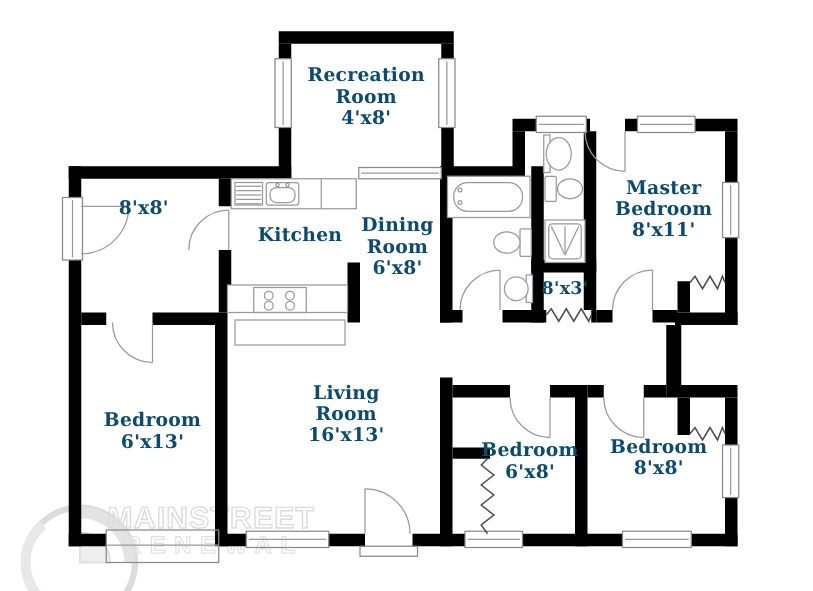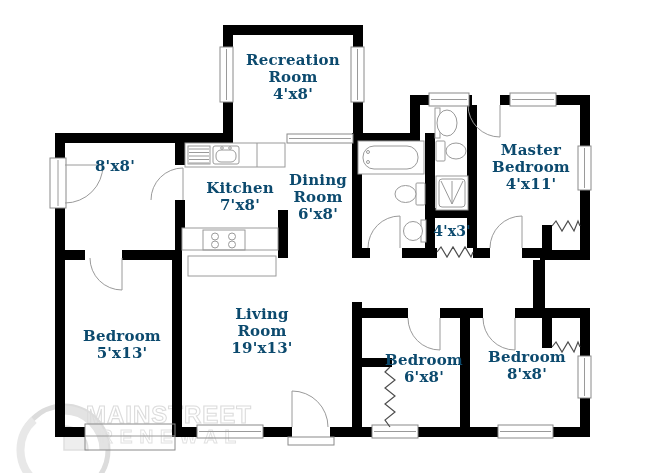--- a/index.html
+++ b/index.html
@@ -199,43 +199,42 @@
   <div class="rl" style="left:238px;top:52px;">
     <span>Recreation</span>
     <span>Room</span>
     <span>4'x8'</span>
   </div>
   <div class="rl" style="left:60px;top:158px;">
     <span>8'x8'</span>
   </div>
   <div class="rl" style="left:185px;top:180px;">
     <span>Kitchen</span>
-    <span>7'x8'</span>
   </div>
   <div class="rl" style="left:263px;top:172px;">
     <span>Dining</span>
     <span>Room</span>
     <span>6'x8'</span>
   </div>
   <div class="rl" style="left:476px;top:142px;">
     <span>Master</span>
     <span>Bedroom</span>
-    <span>4'x11'</span>
+    <span>8'x11'</span>
   </div>
   <div class="rl" style="left:397px;top:223px;font-size:14px;">
-    <span>4'x3'</span>
+    <span>8'x3'</span>
   </div>
   <div class="rl" style="left:67px;top:328px;">
     <span>Bedroom</span>
-    <span>5'x13'</span>
-  </div>
-  <div class="rl" style="left:207px;top:306px;">
+    <span>6'x13'</span>
+  </div>
+  <div class="rl" style="left:222px;top:306px;">
     <span>Living</span>
     <span>Room</span>
-    <span>19'x13'</span>
+    <span>16'x13'</span>
   </div>
   <div class="rl" style="left:369px;top:352px;">
     <span>Bedroom</span>
     <span>6'x8'</span>
   </div>
   <div class="rl" style="left:472px;top:349px;">
     <span>Bedroom</span>
     <span>8'x8'</span>
   </div>
 

